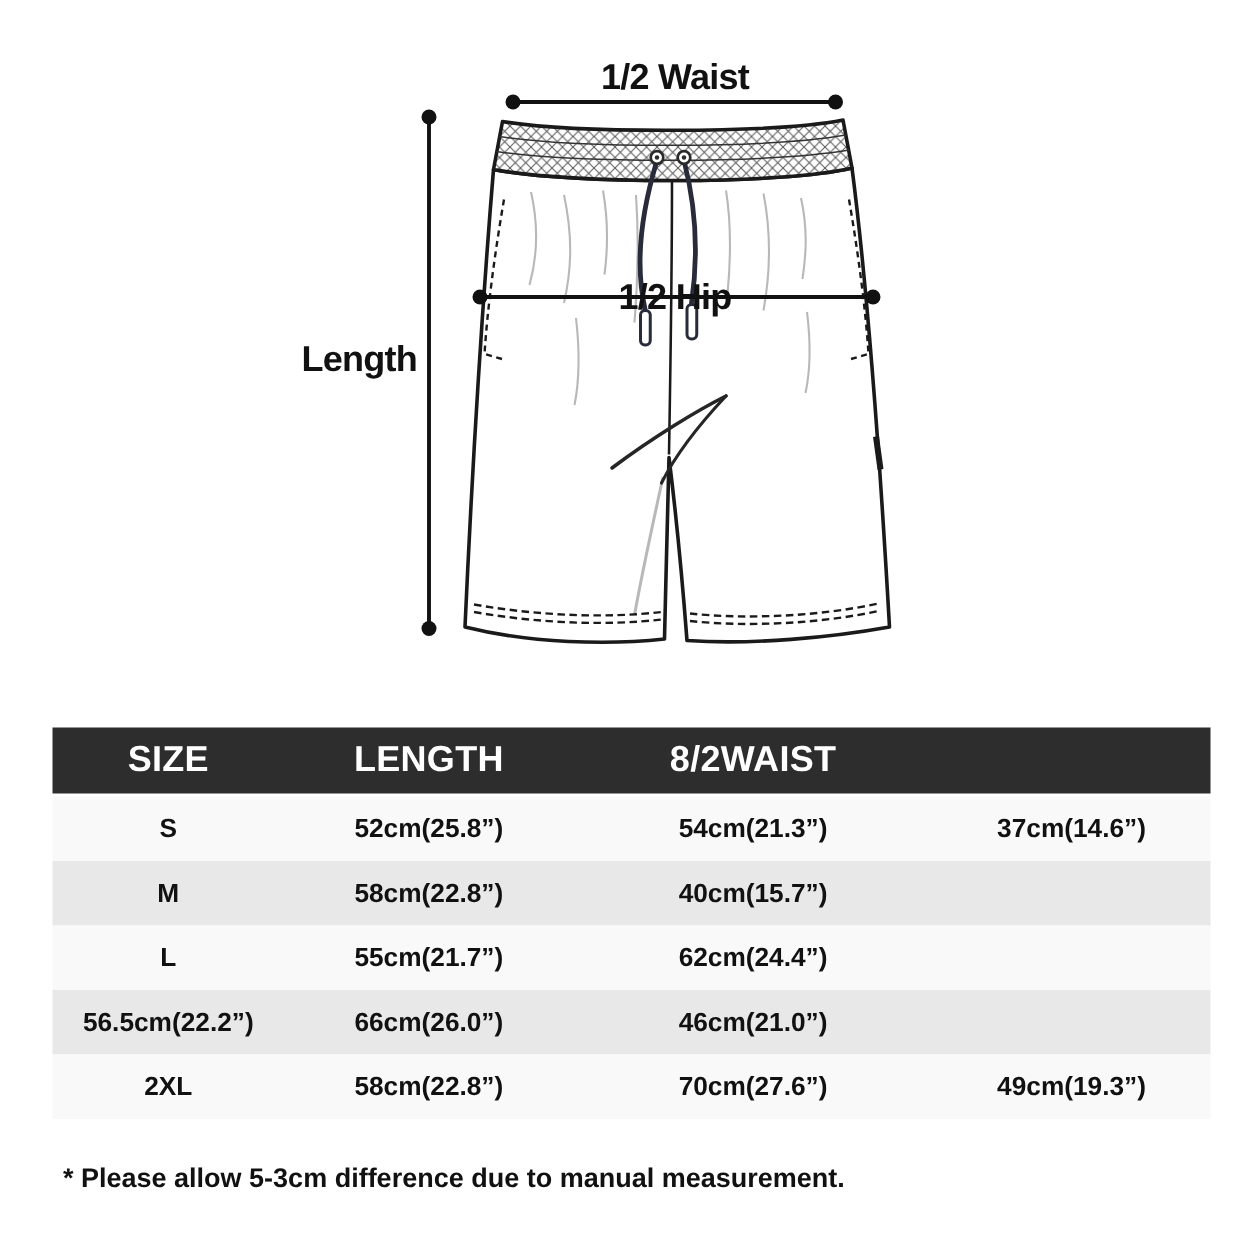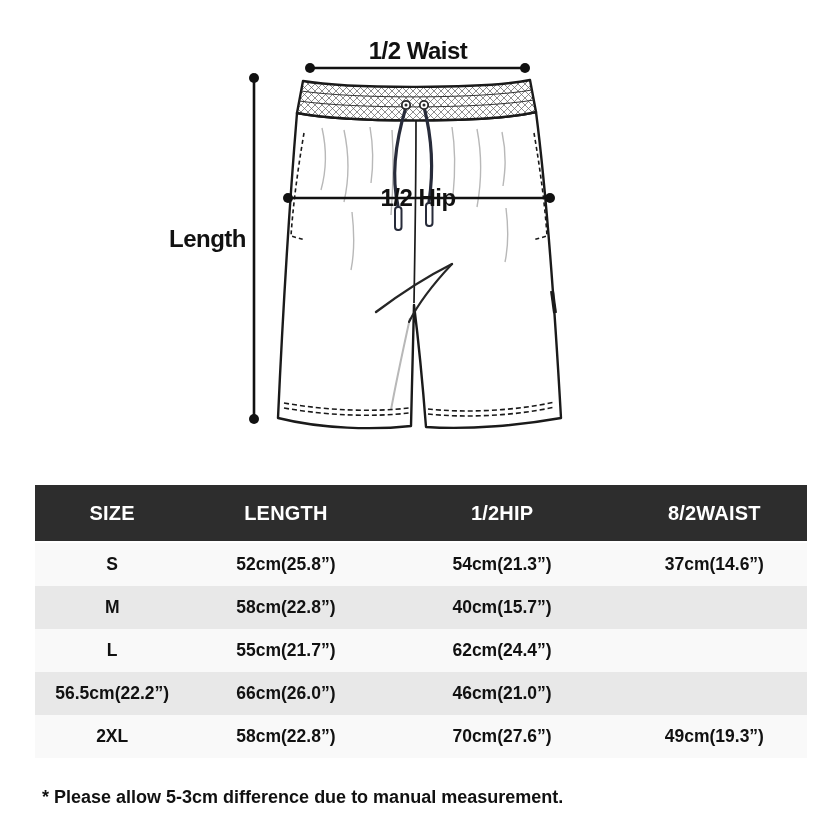--- a/index.html
+++ b/index.html
@@ -3,38 +3,38 @@
 <meta charset="utf-8">
 <style>
   html,body{margin:0;padding:0;}
   body{
     width:840px;height:840px;background:#ffffff;
     font-family:"Liberation Sans","DejaVu Sans",sans-serif;
     color:var(--text,#111);
     overflow:hidden;
   }
   .page{width:840px;height:840px;position:relative;}
-  .diagram-wrap{width:668px;height:472px;}
+  .diagram-wrap{width:668px;height:472px;margin-left:32px;}
   svg text{
     font-family:"Liberation Sans","DejaVu Sans",sans-serif;
     font-weight:700;
     fill:#111;
   }
   .size-table{
     width:772px;
     margin:13px 33px 0 35px;
   }
   .thead{
     display:grid;
     grid-template-columns:20% 25% 31% 24%;
-    height:56px;
+    height:44px;
     background:var(--header-bg,#2d2d2d);
     color:var(--header-text,#fff);
     font-weight:700;
-    font-size:20px;
+    font-size:24px;
     letter-spacing:0.2px;
     margin-bottom:2px;
   }
   .thead>div,.trow>div{
     display:flex;align-items:center;justify-content:center;
     white-space:nowrap;
   }
   .trow{
     display:grid;
     grid-template-columns:20% 25% 31% 24%;
@@ -150,21 +150,20 @@
         <circle cx="254" cy="419" r="5" stroke="none"></circle>
         <text x="246" y="247" text-anchor="end" font-size="24" letter-spacing="-0.5" stroke="none">Length</text>
       </g>
     </svg>
   </div>
 
   <div class="size-table">
     <div class="thead">
       <div>SIZE</div>
       <div>LENGTH</div>
-      <div>1/2HIP</div>
       <div>8/2WAIST</div>
     </div>
 
     <div class="trow light">
       <div>S</div>
       <div>52cm(25.8”)</div>
       <div>54cm(21.3”)</div>
       <div>37cm(14.6”)</div>
     </div>
     <div class="trow dark">

